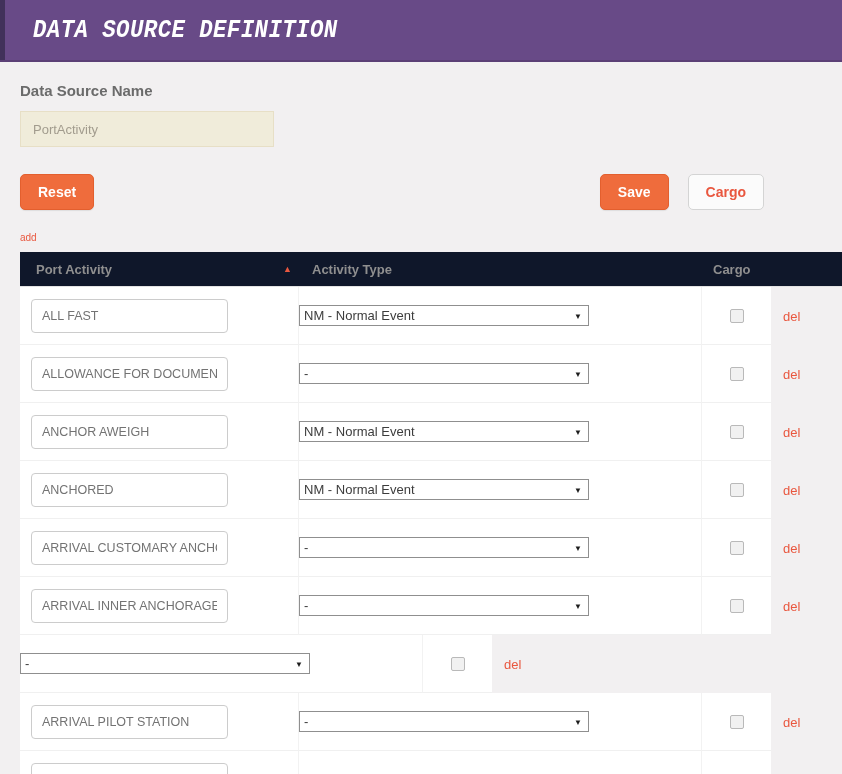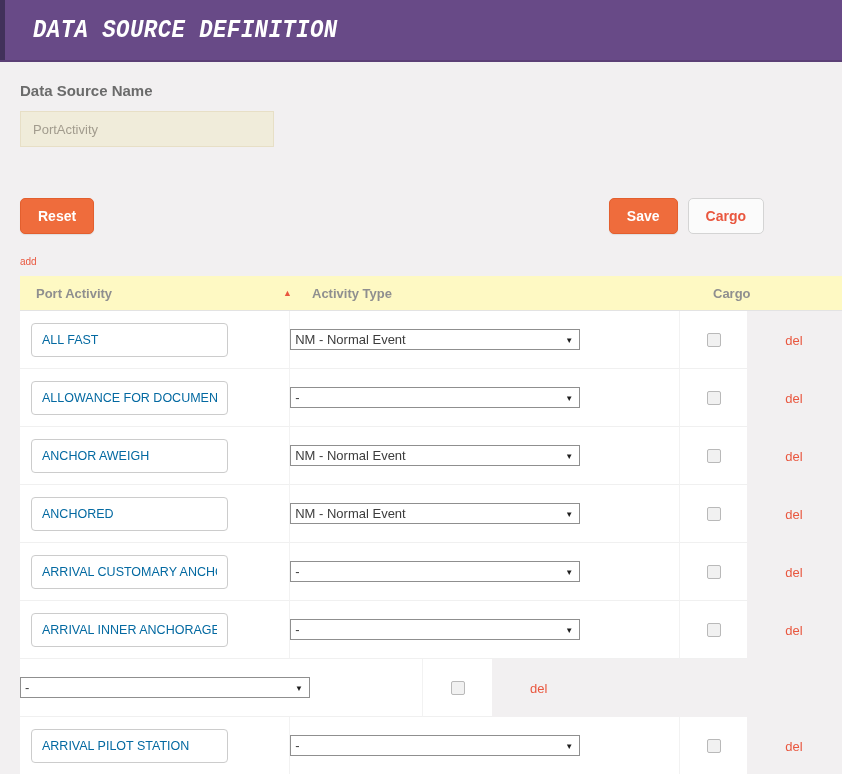--- a/index.html
+++ b/index.html
@@ -35,61 +35,61 @@
     background:#f0ecda; border:1px solid #e7dfc6; border-radius:0;
     color:#a29c8e; font-size:13px; padding:0 12px; outline:none;
     font-family:inherit;
   }
   .btn-row {
     margin-top:27px; width:744px;
     display:flex; justify-content:space-between; align-items:center;
   }
   .btn {
     height:36px; border-radius:5px; font-size:14px; font-weight:bold;
-    cursor:pointer; font-family:inherit; padding:0 17px;margin-top:24px;
+    cursor:pointer; font-family:inherit; padding:0 17px;
   }
   .btn.orange {
     background:#ef6c3c; border:1px solid #e35f2e; color:#ffffff;
     box-shadow:0 1px 1px rgba(0,0,0,.08);
   }
   .btn.ghost {
     background:#fbfbfb; border:1px solid #d4d4d4; color:#e9573f;
   }
-  .right-btns { display:flex; gap:10px; }
+  .right-btns { display:flex; gap:19px; }
   .add-link {
     display:inline-block; margin-top:22px; font-size:10px; color:#e9573f;
     text-decoration:none; cursor:pointer;
   }
   
   .grid { margin-top:7px; width:822px; }
   .thead {
-    display:flex; height:35px; background:#fef9c3; border-bottom:1px solid #e3e3e3;justify-content:space-between;
+    display:flex; height:35px; background:#0f172a; border-bottom:1px solid #e3e3e3;justify-content:space-between;
   }
   .th {
     display:flex; align-items:center; font-size:13px; font-weight:600; color:#8f8f8f;
   }
   .col1 { width:279px; }
   .col2 { width:403px; }
   .col3 { width:69px; }
   .col4 { width:71px; }
   .th.col1 { padding-left:16px; justify-content:space-between; }
   .th.col2 { padding-left:13px; }
   .th.col3 { padding-left:11px; }
   .sort-icon { font-size:9px; color:#e9573f; margin-right:7px; }
   .tr { display:flex; height:58px; }
   .td {
     display:flex; align-items:center; background:#ffffff;
     border-bottom:1px solid #f0f0f0;
   }
   .td.col1, .td.col2 { border-right:1px solid #f2f2f2; }
-  .td.col4 { background:transparent; border-bottom:none;margin-left:26px; }
+  .td.col4 { background:transparent; border-bottom:none; }
   .cell-input {
     margin-left:11px; width:197px; height:34px;
     border:1px solid #cccccc; border-radius:4px; background:#fff;
-    font-size:12.5px; color:#0369a1; padding:0 10px; outline:none;
+    font-size:12.5px; color:#737373; padding:0 10px; outline:none;
     font-family:inherit;
   }
   .selectbox {
     position:relative; width:290px; height:21px;
     border:1px solid #8f8f8f; background:#ffffff; cursor:pointer;
     display:flex; align-items:center;
   }
   .sel-text { font-size:13px; color:#3c3c3c; padding-left:4px; }
   .sel-arrow {
     position:absolute; right:6px; top:50%; transform:translateY(-50%);

